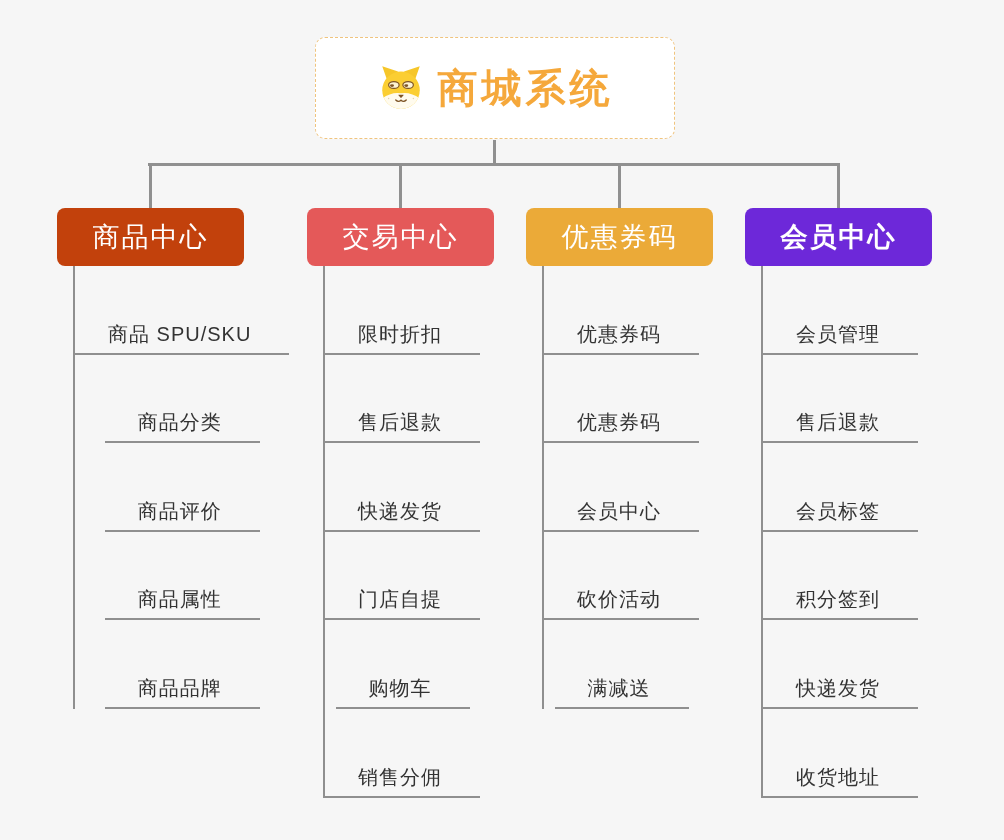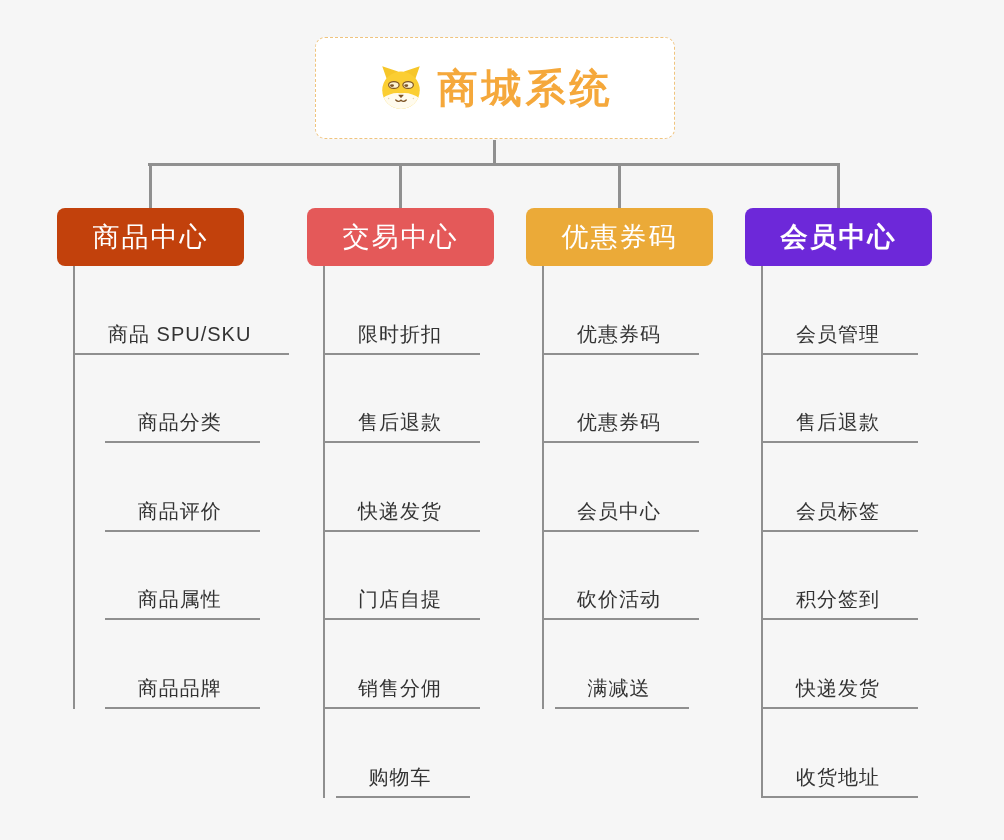--- a/index.html
+++ b/index.html
@@ -117,24 +117,24 @@
       <div class="slot">
           <span class="child-label">售后退款</span>
         </div>
       <div class="slot">
           <span class="child-label">快递发货</span>
         </div>
       <div class="slot">
           <span class="child-label">门店自提</span>
         </div>
       <div class="slot">
-          <span class="child-label">销售分佣</span>
+          <span class="child-label">购物车</span>
         </div>
       <div class="slot">
-          <span class="child-label">购物车</span>
+          <span class="child-label">销售分佣</span>
         </div>
     </div>
   </div>
 
   <div class="branch-group g2">
     <div class="drop"></div>
     <div class="branch-box" style="background-color: rgb(235, 170, 56);">优惠券码</div>
     <div class="items">
       <div class="slot">
           <span class="child-label">优惠券码</span>

